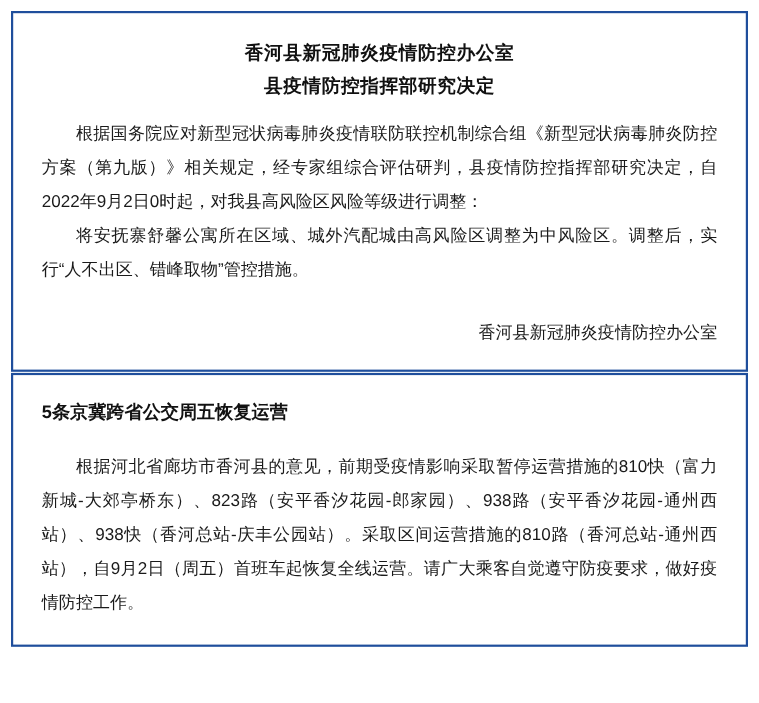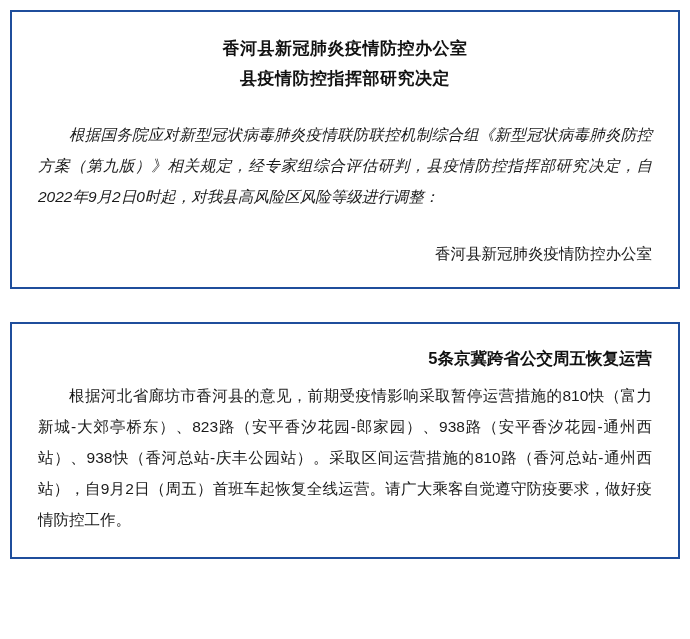--- a/index.html
+++ b/index.html
@@ -14,21 +14,21 @@
     color: #1a1a1a;
     overflow: hidden;
   }
   .page {
     width: 690px;
     height: 639px;
     box-sizing: border-box;
     padding: 10px 10px 0 10px;
     display: flex;
     flex-direction: column;
-    gap: 33px;
+    gap: 1px;
   }
   .notice-card {
     border: 2px solid #1f4e9c;
     background: #ffffff;
     box-sizing: border-box;
     padding: 20px 26px 22px 26px;
   }
   .notice-card.first {
     padding-top: 22px;
     padding-bottom: 18px;
@@ -38,22 +38,21 @@
     font-weight: bold;
     font-size: 17px;
     line-height: 30px;
     color: #111111;
     letter-spacing: 0.5px;
   }
   .title-line {
     display: block;
   }
   .body-block {
-    margin-top: 25px;
-    font-style: italic;
+    margin-top: 12px;
   }
   .para {
     font-size: 15.5px;
     line-height: 31px;
     text-indent: 2em;
     text-align: justify;
     color: #1a1a1a;
     margin: 0;
   }
   .para + .para {
@@ -63,42 +62,43 @@
     margin-top: 26px;
     text-align: right;
     font-size: 15.5px;
     line-height: 31px;
     color: #1a1a1a;
   }
   .sig-line {
     display: block;
   }
   .second-title {
-    text-align: right;
+    text-align: left;
     font-weight: bold;
     font-size: 16.5px;
     line-height: 28px;
     color: #111111;
   }
   .second-body {
-    margin-top: 8px;
+    margin-top: 20px;
   }
 </style>
 </head>
 <body>
 
 <div class="page">
 
   <div class="notice-card first">
     <div class="title-block">
       <span class="title-line">香河县新冠肺炎疫情防控办公室</span>
       <span class="title-line">县疫情防控指挥部研究决定</span>
     </div>
     <div class="body-block">
       <p class="para">根据国务院应对新型冠状病毒肺炎疫情联防联控机制综合组《新型冠状病毒肺炎防控方案（第九版）》相关规定，经专家组综合评估研判，县疫情防控指挥部研究决定，自2022年9月2日0时起，对我县高风险区风险等级进行调整：</p>
+      <p class="para">将安抚寨舒馨公寓所在区域、城外汽配城由高风险区调整为中风险区。调整后，实行“人不出区、错峰取物”管控措施。</p>
     </div>
     <div class="signature">
       <span class="sig-line">香河县新冠肺炎疫情防控办公室</span>
     </div>
   </div>
 
   <div class="notice-card">
     <div class="second-title">5条京冀跨省公交周五恢复运营</div>
     <div class="second-body">
       <p class="para">根据河北省廊坊市香河县的意见，前期受疫情影响采取暂停运营措施的810快（富力新城-大郊亭桥东）、823路（安平香汐花园-郎家园）、938路（安平香汐花园-通州西站）、938快（香河总站-庆丰公园站）。采取区间运营措施的810路（香河总站-通州西站），自9月2日（周五）首班车起恢复全线运营。请广大乘客自觉遵守防疫要求，做好疫情防控工作。</p>

